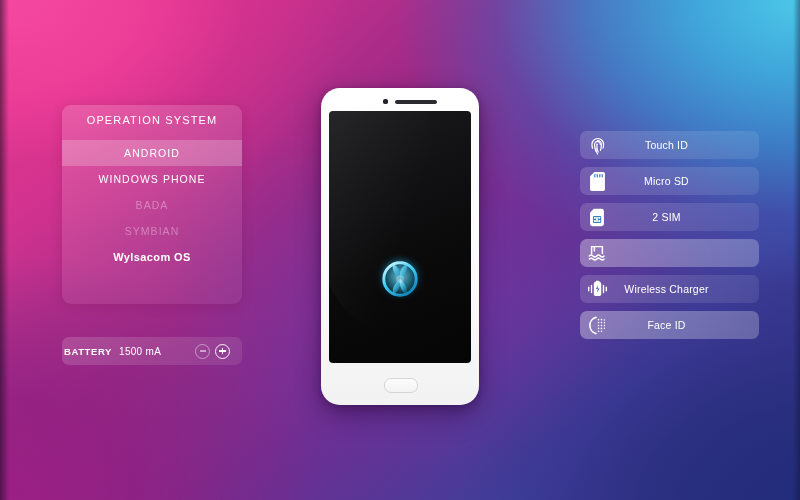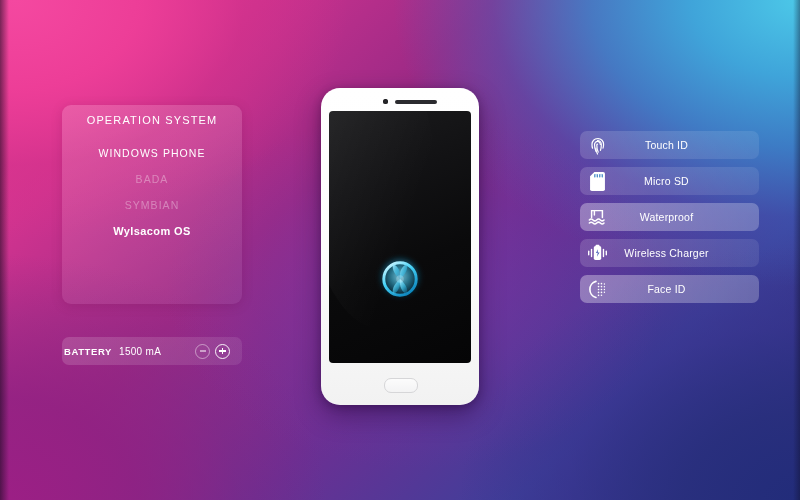--- a/index.html
+++ b/index.html
@@ -172,20 +172,21 @@
   <div class="bg-layer" id="bg-tl"></div>
   <div class="bg-layer" id="bg-bl"></div>
   <div class="bg-layer" id="bg-br"></div>
   <div class="bg-layer" id="bg-tr"></div>
   <div class="bg-layer" id="bg-mid"></div>
   <div class="bg-layer" id="bg-vign"></div>
 
   <div id="os-panel">
     <div class="os-row" id="os-title">OPERATION SYSTEM</div>
 
+    <div class="os-row sel">ANDROID</div>
     <div class="os-row">WINDOWS PHONE</div>
     <div class="os-row dim">BADA</div>
     <div class="os-row dim">SYMBIAN</div>
     <div class="os-row strong">Wylsacom OS</div>
   </div>
 
   <div id="battery-bar">
     <span id="battery-label">BATTERY</span>
     <span id="battery-value">1500 mA</span>
 
@@ -271,31 +272,48 @@
             <rect x="5" y="2.4" width="1.5" height="4.2" rx="0.6"></rect>
             <rect x="8" y="2.4" width="1.5" height="4.2" rx="0.6"></rect>
             <rect x="11" y="2.4" width="1.5" height="4.2" rx="0.6"></rect>
             <rect x="14" y="2.4" width="1.5" height="4.2" rx="0.6"></rect>
           </g>
         </svg>
       </span>
       <span class="feat-label">Micro SD</span>
     </div>
 
+    <div class="feat">
+      <span class="feat-icon">
+        <svg width="16" height="19" viewBox="0 0 19 23" fill="none">
+          <path d="M5.6 0.9h9.3a3 3 0 013 3v15.2a3 3 0 01-3 3H4.1a3 3 0 01-3-3V5.4z" fill="#fff"></path>
+          <g fill="#3f7fc0">
+            <rect x="4.6" y="9.6" width="10" height="8.6" rx="1.3"></rect>
+          </g>
+          <g fill="#fff">
+            <rect x="5.8" y="10.8" width="2.3" height="2.2" rx="0.5"></rect>
+            <rect x="11.1" y="10.8" width="2.3" height="2.2" rx="0.5"></rect>
+            <rect x="5.8" y="14.6" width="2.3" height="2.2" rx="0.5"></rect>
+            <rect x="11.1" y="14.6" width="2.3" height="2.2" rx="0.5"></rect>
+            <rect x="8.5" y="10.8" width="2" height="6" rx="0.5"></rect>
+          </g>
+        </svg>
+      </span>
+      <span class="feat-label">2 SIM</span>
+    </div>
 
     <div class="feat sel">
       <span class="feat-icon">
         <svg width="18" height="18" viewBox="0 0 22 22" fill="none" stroke="#fff" stroke-width="1.8" stroke-linecap="round">
           <path d="M4.4 11.6V3.2h13.2v8.4"></path>
           <path d="M7.8 3.2v5.4"></path>
           <path d="M1.6 14.6c1.5-1.5 3-1.5 4.5 0s3 1.5 4.5 0 3-1.5 4.5 0 3 1.5 4.5 0"></path>
           <path d="M1.6 18.4c1.5-1.5 3-1.5 4.5 0s3 1.5 4.5 0 3-1.5 4.5 0 3 1.5 4.5 0"></path>
         </svg>
       </span>
-      <span class="feat-label">Waterproof</span>
     </div>
 
     <div class="feat">
       <span class="feat-icon">
         <svg width="21" height="18" viewBox="0 0 26 22" fill="none" stroke="#fff" stroke-width="1.7" stroke-linecap="round">
           <rect x="8.4" y="2.4" width="9.2" height="17.2" rx="2.1" fill="#fff" stroke="none"></rect>
           <rect x="10.6" y="0.9" width="4.8" height="2" rx="0.9" fill="#fff" stroke="none"></rect>
           <path d="M13.6 6.4l-2.5 4.6h2.2l-1 4.6 3.2-5.2h-2.3z" fill="#4a5fb8" stroke="none"></path>
           <path d="M5.6 6.6v8.8"></path>
           <path d="M2.1 8.8v4.4"></path>

